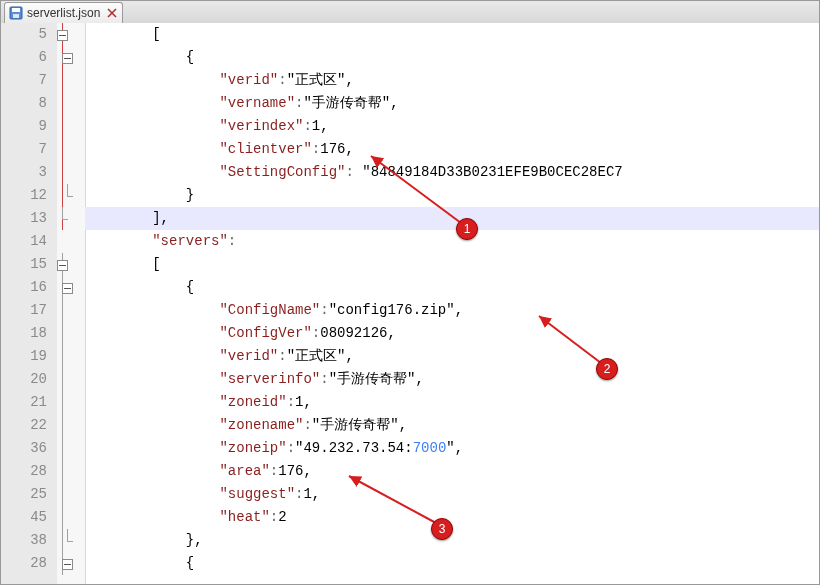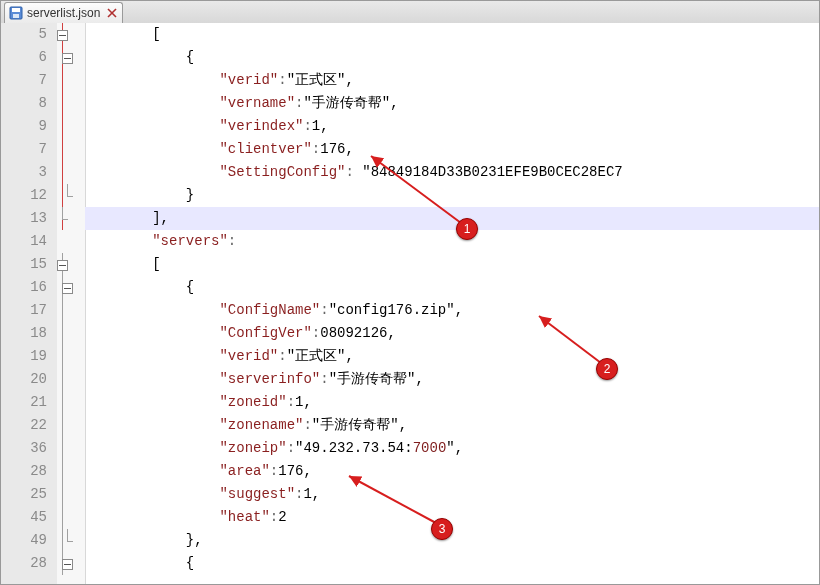--- a/index.html
+++ b/index.html
@@ -16,21 +16,21 @@
   .fold-box{position:absolute;left:50%;top:50%;width:9px;height:9px;margin-left:-5px;margin-top:-5px;border:1px solid #8a8a8a;background:#fff}
   .fold-box::before{content:"";position:absolute;left:1px;right:1px;top:50%;height:1px;background:#555}
   .fold-vline{position:absolute;left:50%;width:1px;background:#a0a0a0;top:0;bottom:0}
   .fold-end{position:absolute;left:50%;width:1px;background:#a0a0a0;top:0;height:12px}
   .fold-end::after{content:"";position:absolute;left:0;top:12px;width:6px;height:1px;background:#a0a0a0}
   .code{position:absolute;top:0;left:84px;right:0;bottom:0}
   .code .row{height:23px;line-height:23px;white-space:pre}
   .code .row.hl{background:#e8e8ff}
   .k{color:#8a1f1f}      
   .c{color:#666}      
-  .n{color:#7f1d1d}   
+  .n{color:#3b82f6}   
   .badge{position:absolute;width:20px;height:20px;border-radius:50%;background:#d71e1e;border:1px solid #900;color:#fff;font:12px/20px Arial,sans-serif;text-align:center;box-shadow:0 1px 2px rgba(0,0,0,.4)}
   svg.arrow{position:absolute;pointer-events:none}
 </style>
 </head>
 <body>
 
 <div class="window">
 
   <div class="tabbar">
     <div class="tab">
@@ -68,21 +68,21 @@
         <div class="ln">17</div>
         <div class="ln">18</div>
         <div class="ln">19</div>
         <div class="ln">20</div>
         <div class="ln">21</div>
         <div class="ln">22</div>
         <div class="ln">36</div>
         <div class="ln">28</div>
         <div class="ln">25</div>
         <div class="ln">45</div>
-        <div class="ln">49</div>
+        <div class="ln">38</div>
         <div class="ln">28</div>
       </div>
     <div class="foldcol" id="foldcol">
         <div class="cell">
           <div class="fold-vline" style="left: 5px; background: rgb(208, 64, 64);"></div>
           <div class="fold-box" style="left: 5px;"></div>
         </div>
         <div class="cell">
           <div class="fold-vline" style="left: 5px; background: rgb(208, 64, 64);"></div>
           <div class="fold-box" style="left: 10px;"></div>

